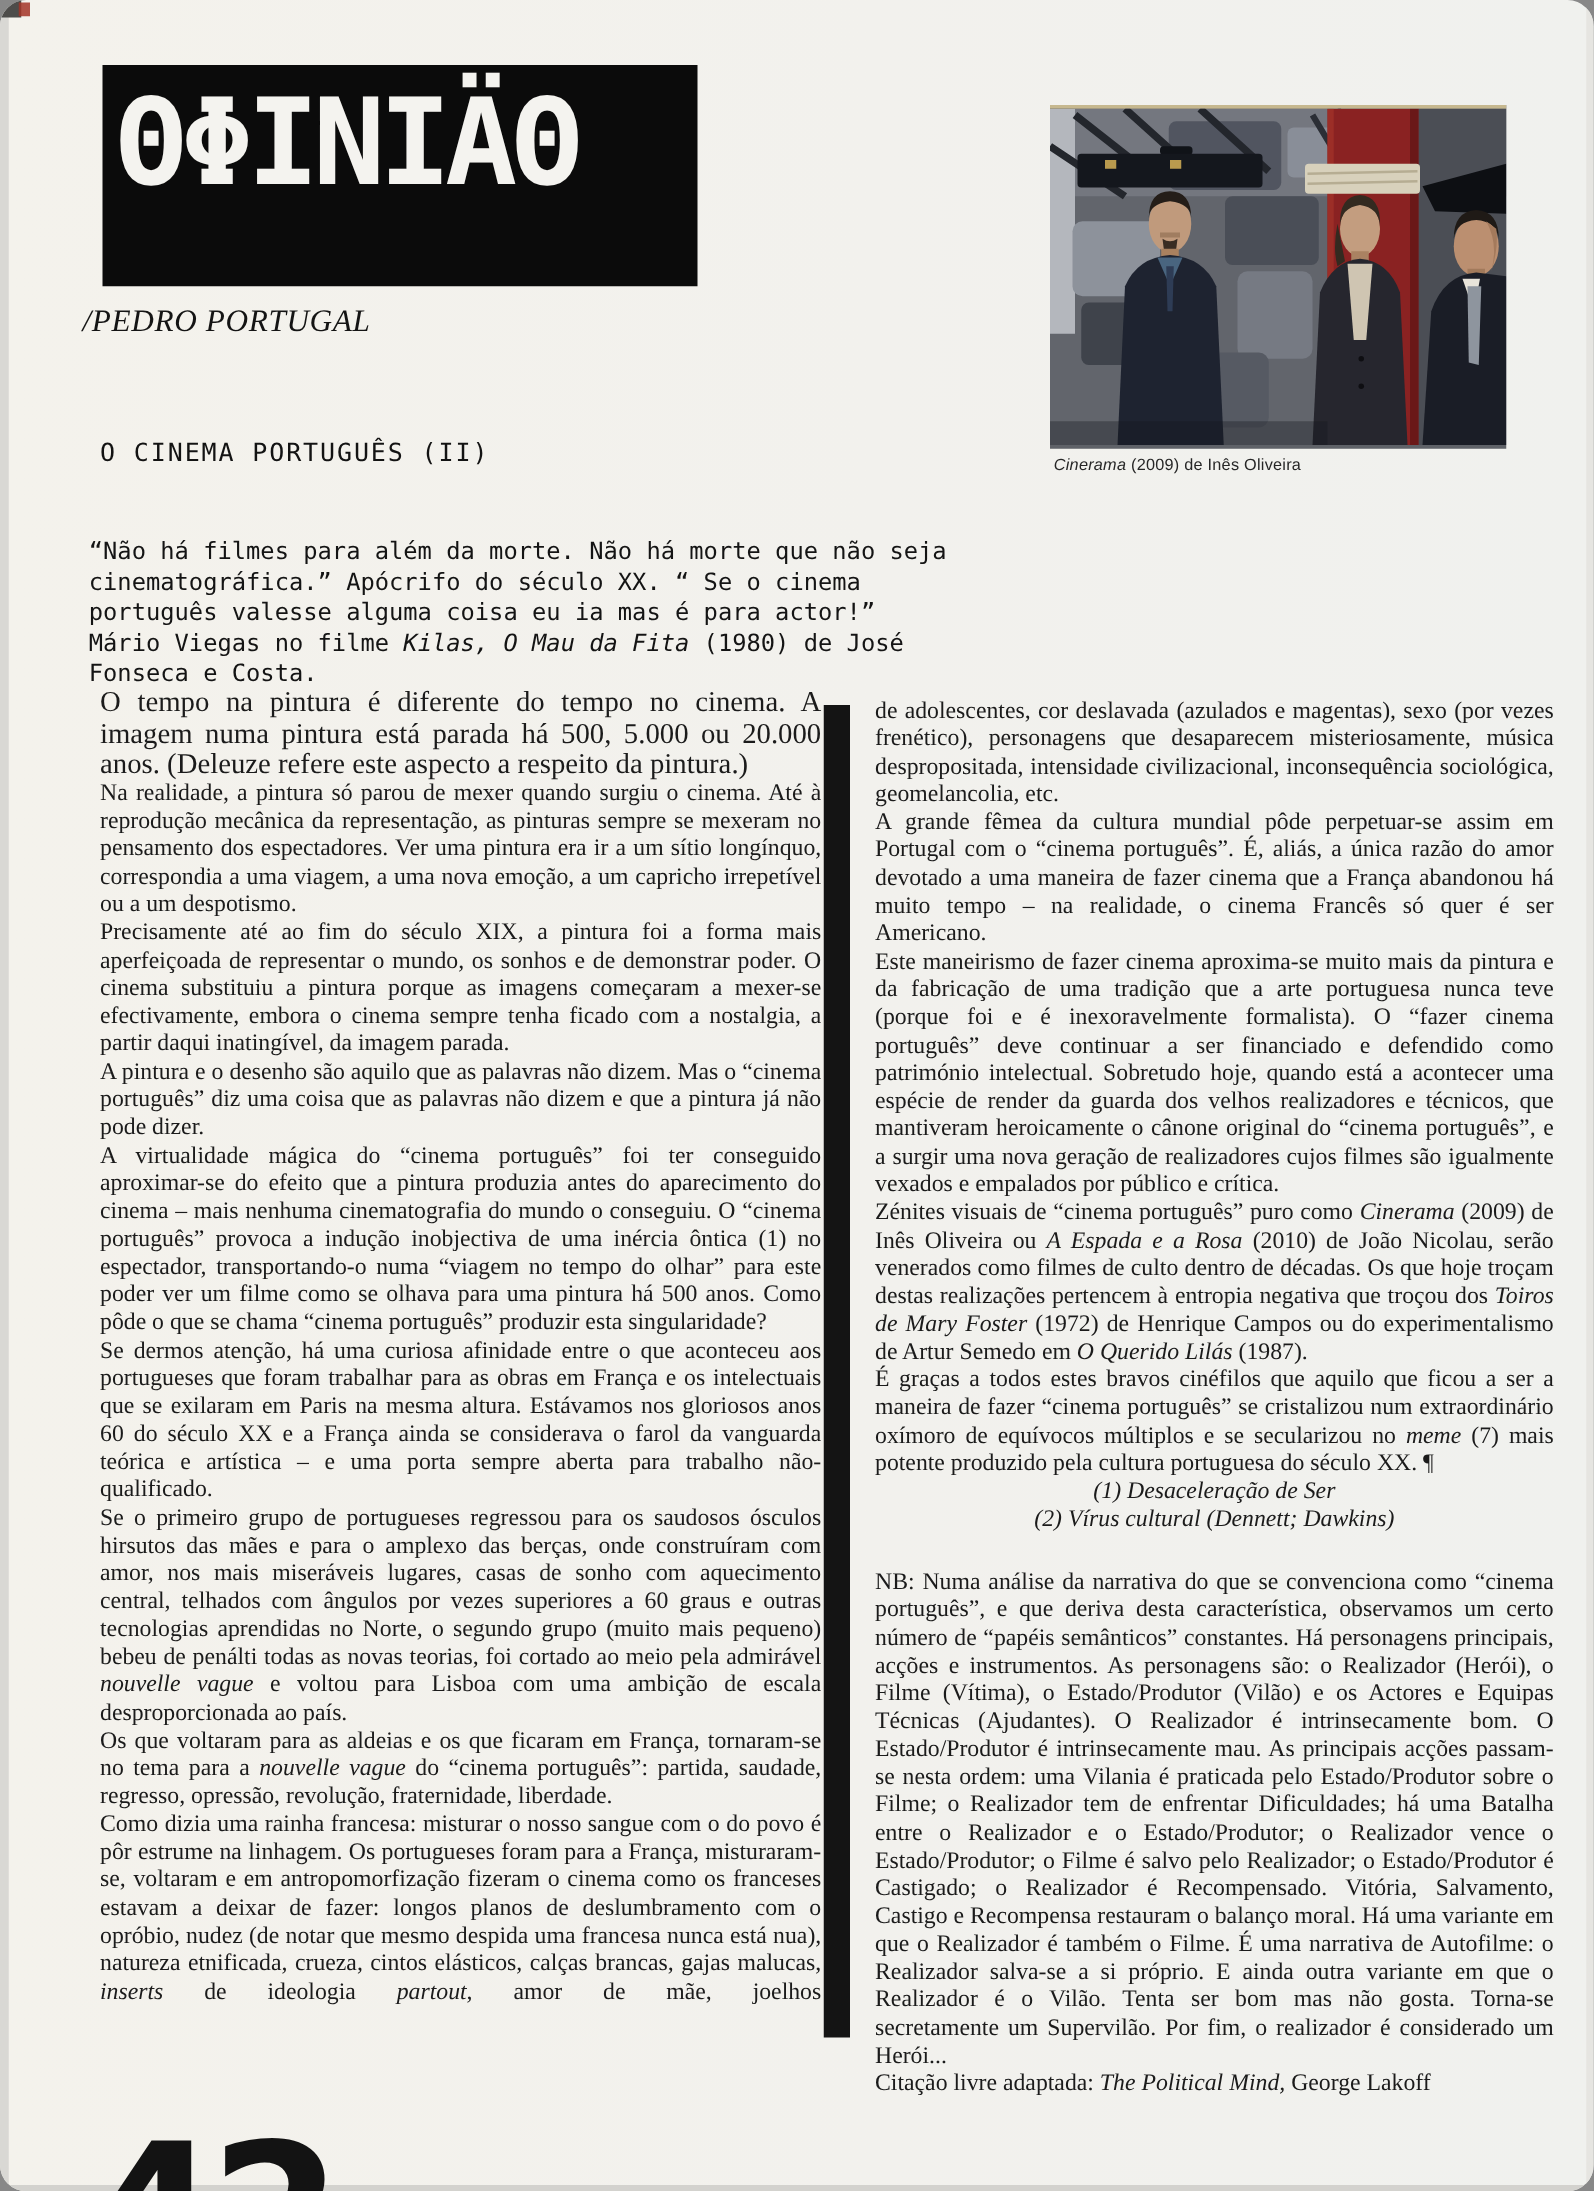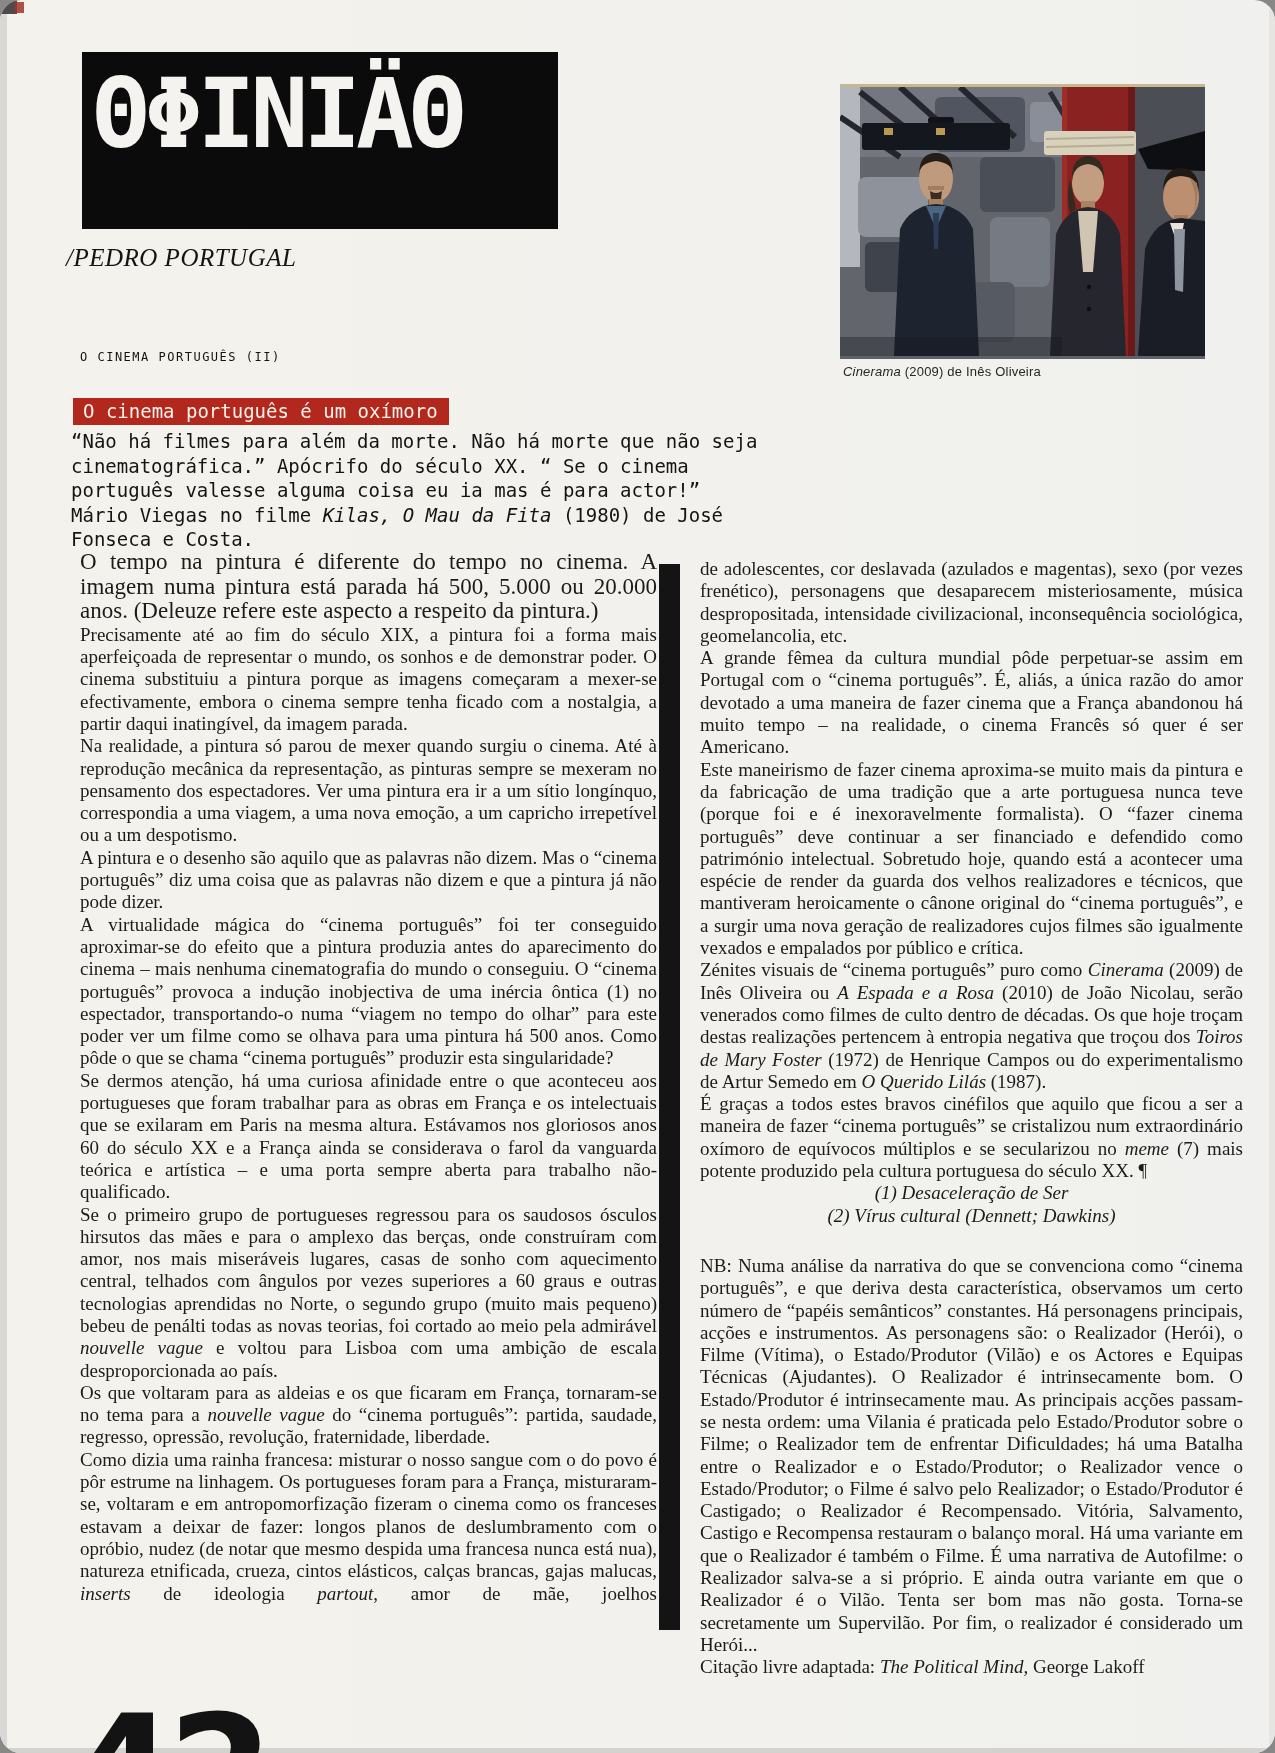--- a/index.html
+++ b/index.html
@@ -31,21 +31,21 @@
   .photo svg{display:block;}
   .caption{
     position:absolute;left:843px;top:364px;font-family:"Liberation Sans",sans-serif;
     font-size:13px;color:#262626;letter-spacing:.2px;
   }
   .caption em{font-style:italic;}
 
   
   .kicker{
     position:absolute;left:80px;top:350px;font-family:"DejaVu Sans Mono",monospace;
-    font-size:12px;letter-spacing:1.5px;color:#131313;white-space:nowrap;
+    font-size:20px;letter-spacing:1.5px;color:#131313;white-space:nowrap;
   }
   .redbar{
     position:absolute;left:73px;top:398px;height:27px;line-height:27px;padding:0 11px 0 10px;
     background:#b2281c;color:#f6f2ee;font-family:"DejaVu Sans Mono",monospace;
     font-size:19px;white-space:nowrap;
   }
   .quote{
     position:absolute;left:71px;top:429px;width:692px;
     font-family:"DejaVu Sans Mono",monospace;font-size:19px;line-height:24.6px;color:#141414;
   }
@@ -149,28 +149,27 @@
         <path d="M334,142 L345,142 L343,205 L335,203 Z" fill="#8e959e"></path>
       </g>
       <rect x="0" y="250" width="222" height="19" fill="#15171c" opacity=".35"></rect>
     </svg>
   </div>
 
   <div class="caption"><em>Cinerama</em><span> (2009) de Inês Oliveira</span></div>
 
   <div class="kicker">O CINEMA PORTUGUÊS (II)</div>
 
-  <div class="redbar">O cinema português é um oxímoro</div>
 
   <div class="quote"><span>“Não há filmes para além da morte. Não há morte que não seja cinematográfica.” Apócrifo do século XX. “ Se o cinema português valesse alguma coisa eu ia mas é para actor!” Mário Viegas no filme </span><em>Kilas, O Mau da Fita</em><span> (1980) de José Fonseca e Costa.</span></div>
 
   <div class="col col-left">
       <p class="para lead"><span>O tempo na pintura é diferente do tempo no cinema. A imagem numa pintura está parada há 500, 5.000 ou 20.000 anos. (Deleuze refere este aspecto a respeito da pintura.)</span></p>
+      <p class="para body"><span>Na realidade, a pintura só parou de mexer quando surgiu o cinema. Até à reprodução mecânica da representação, as pinturas sempre se mexeram no pensamento dos espectadores. Ver uma pintura era ir a um sítio longínquo, correspondia a uma viagem, a uma nova emoção, a um capricho irrepetível ou a um despotismo.</span></p>
       <p class="para body"><span>Precisamente até ao fim do século XIX, a pintura foi a forma mais aperfeiçoada de representar o mundo, os sonhos e de demonstrar poder. O cinema substituiu a pintura porque as imagens começaram a mexer-se efectivamente, embora o cinema sempre tenha ficado com a nostalgia, a partir daqui inatingível, da imagem parada.</span></p>
-      <p class="para body"><span>Na realidade, a pintura só parou de mexer quando surgiu o cinema. Até à reprodução mecânica da representação, as pinturas sempre se mexeram no pensamento dos espectadores. Ver uma pintura era ir a um sítio longínquo, correspondia a uma viagem, a uma nova emoção, a um capricho irrepetível ou a um despotismo.</span></p>
       <p class="para body"><span>A pintura e o desenho são aquilo que as palavras não dizem. Mas o “cinema português” diz uma coisa que as palavras não dizem e que a pintura já não pode dizer.</span></p>
       <p class="para body"><span>A virtualidade mágica do “cinema português” foi ter conseguido aproximar-se do efeito que a pintura produzia antes do aparecimento do cinema – mais nenhuma cinematografia do mundo o conseguiu. O “cinema português” provoca a indução inobjectiva de uma inércia ôntica (1) no espectador, transportando-o numa “viagem no tempo do olhar” para este poder ver um filme como se olhava para uma pintura há 500 anos. Como pôde o que se chama “cinema português” produzir esta singularidade?</span></p>
       <p class="para body"><span>Se dermos atenção, há uma curiosa afinidade entre o que aconteceu aos portugueses que foram trabalhar para as obras em França e os intelectuais que se exilaram em Paris na mesma altura. Estávamos nos gloriosos anos 60 do século XX e a França ainda se considerava o farol da vanguarda teórica e artística – e uma porta sempre aberta para trabalho não-qualificado.</span></p>
       <p class="para body"><span>Se o primeiro grupo de portugueses regressou para os saudosos ósculos hirsutos das mães e para o amplexo das berças, onde construíram com amor, nos mais miseráveis lugares, casas de sonho com aquecimento central, telhados com ângulos por vezes superiores a 60 graus e outras tecnologias aprendidas no Norte, o segundo grupo (muito mais pequeno) bebeu de penálti todas as novas teorias, foi cortado ao meio pela admirável </span><em>nouvelle vague</em><span> e voltou para Lisboa com uma ambição de escala desproporcionada ao país.</span></p>
       <p class="para body"><span>Os que voltaram para as aldeias e os que ficaram em França, tornaram-se no tema para a </span><em>nouvelle vague</em><span> do “cinema português”: partida, saudade, regresso, opressão, revolução, fraternidade, liberdade.</span></p>
       <p class="para body cont"><span>Como dizia uma rainha francesa: misturar o nosso sangue com o do povo é pôr estrume na linhagem. Os portugueses foram para a França, misturaram-se, voltaram e em antropomorfização fizeram o cinema como os franceses estavam a deixar de fazer: longos planos de deslumbramento com o opróbio, nudez (de notar que mesmo despida uma francesa nunca está nua), natureza etnificada, crueza, cintos elásticos, calças brancas, gajas malucas, </span><em>inserts</em><span> de ideologia </span><em>partout</em><span>, amor de mãe, joelhos</span></p>
     </div>
 
   <div class="divider"></div>
 

